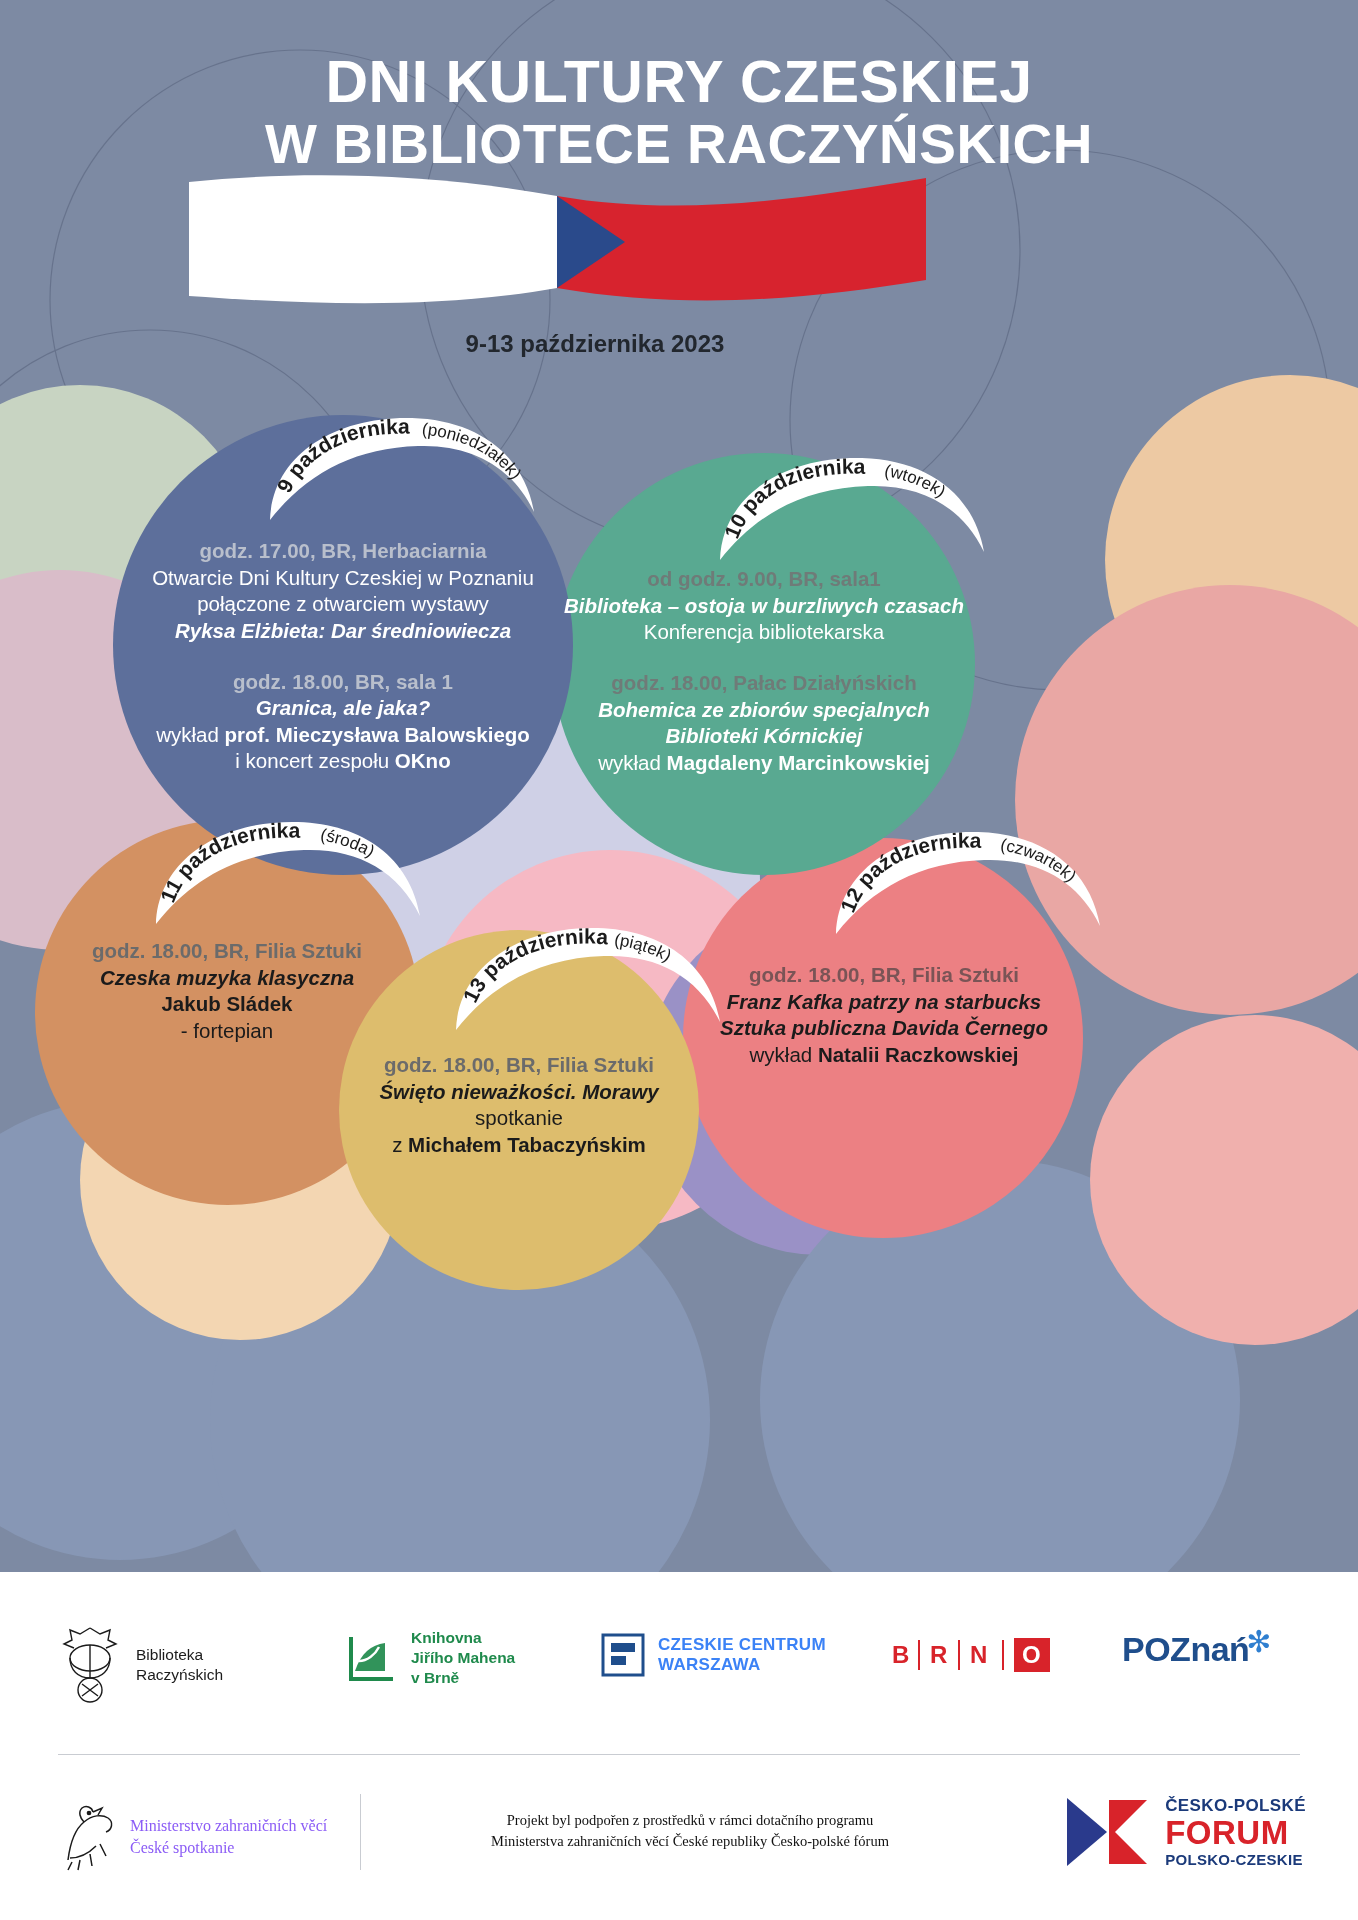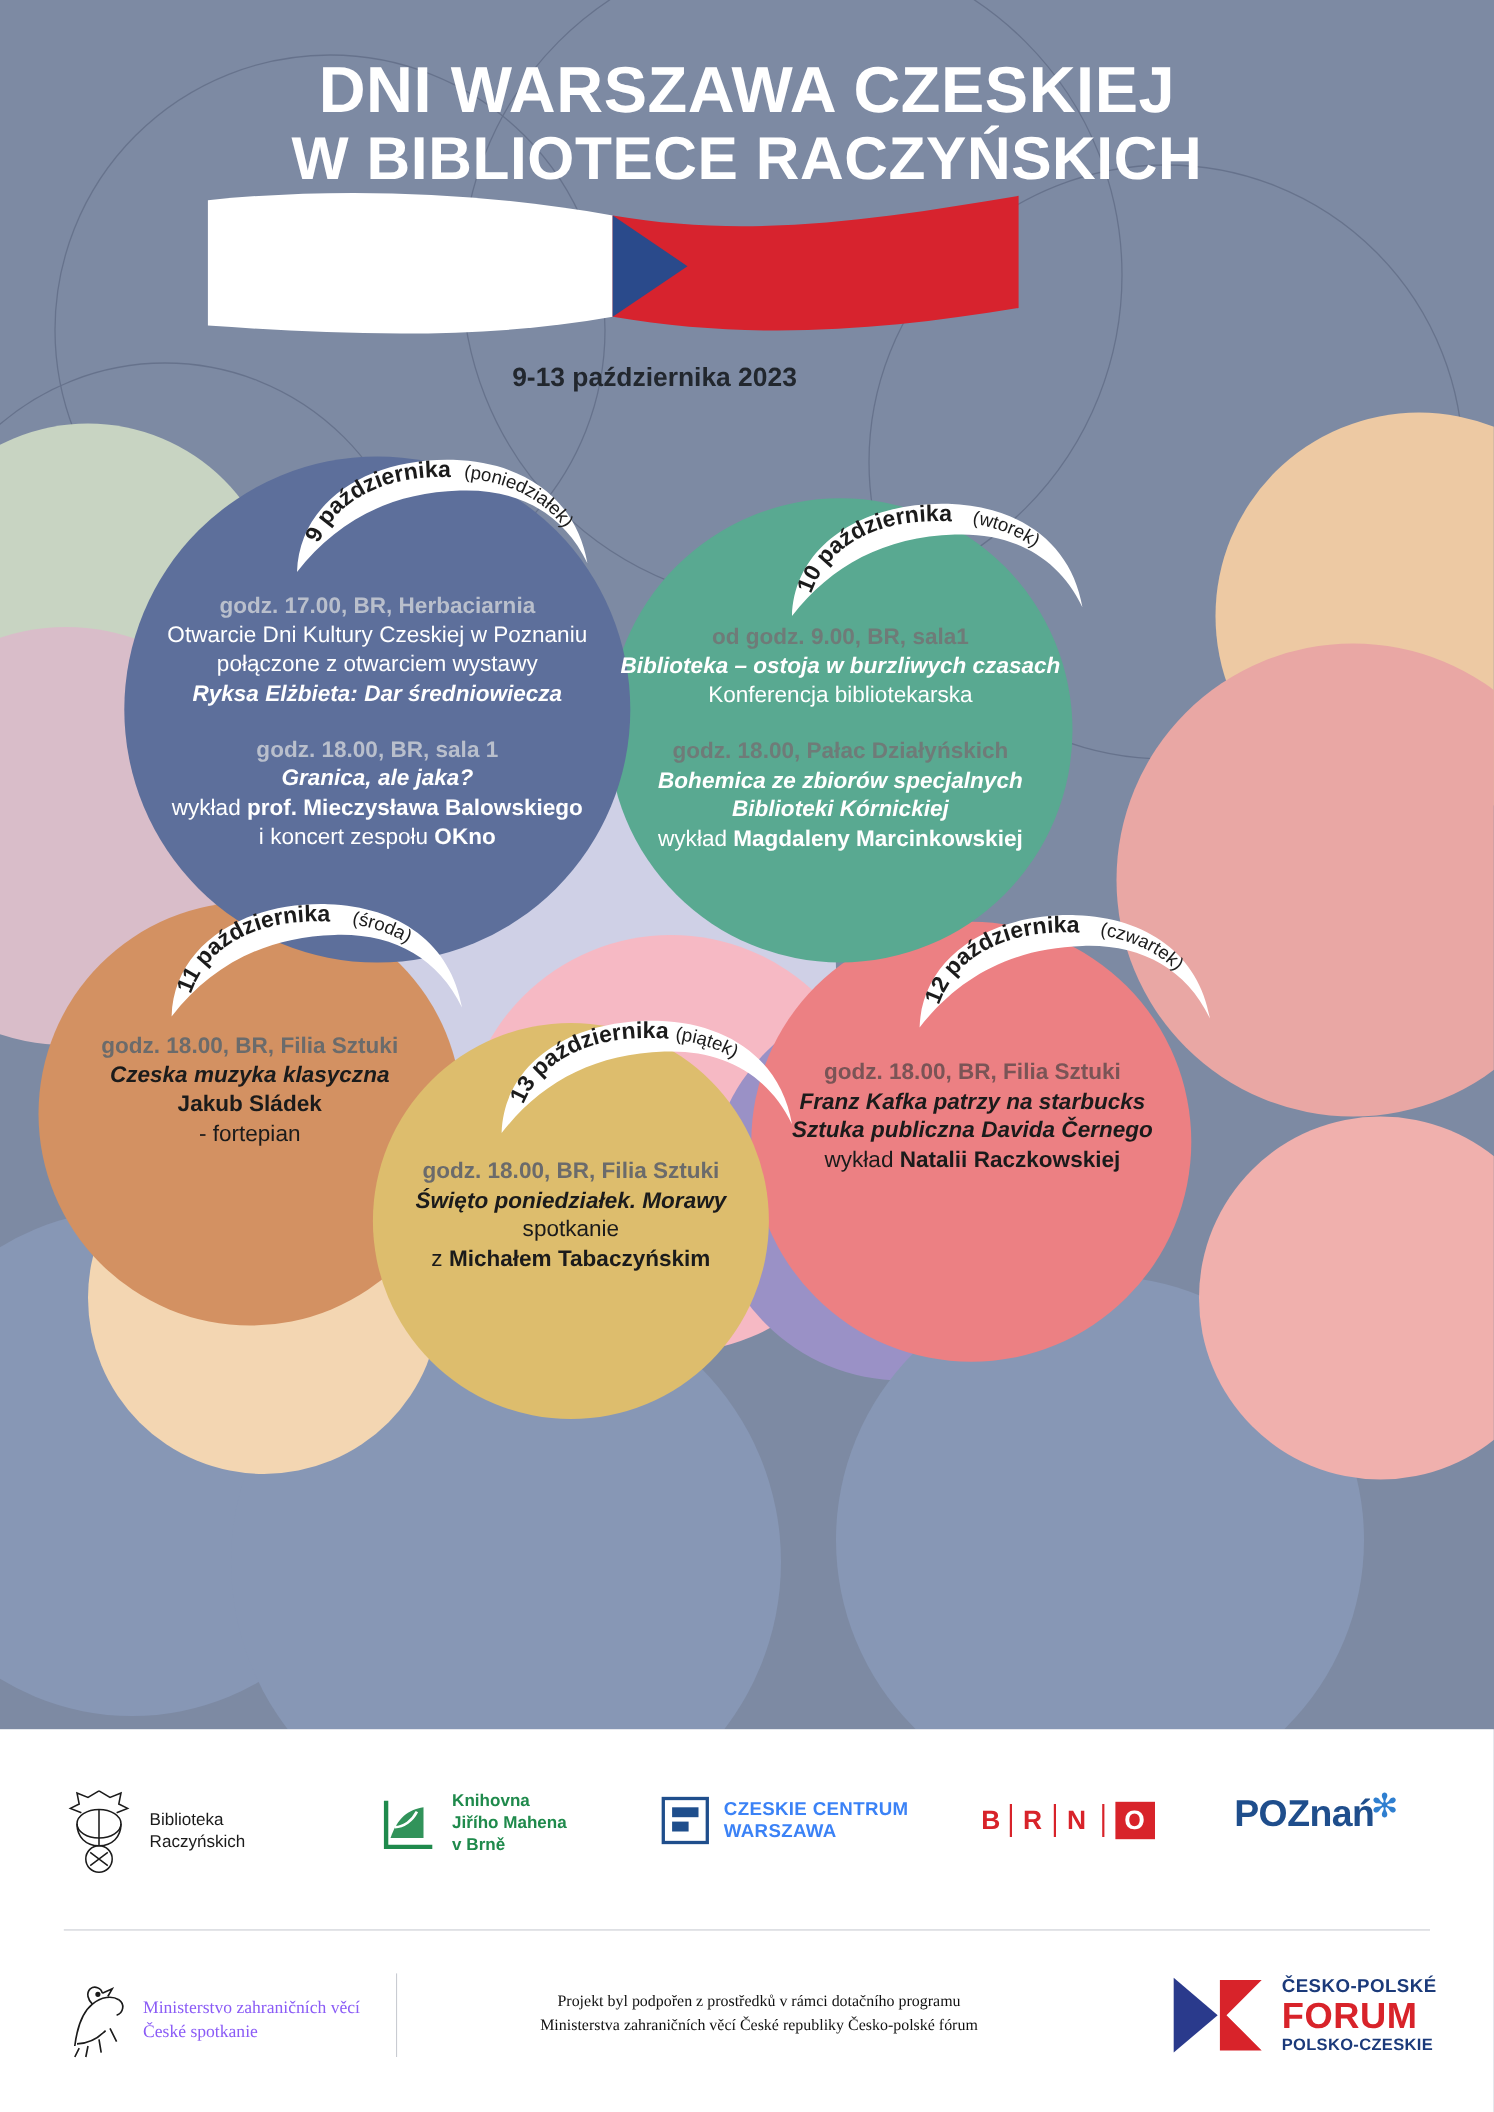--- a/index.html
+++ b/index.html
@@ -120,21 +120,21 @@
         <circle cx="820" cy="1080" r="175" fill="#9a91c6"></circle>
         <circle cx="120" cy="1330" r="230" fill="#8797b5"></circle>
         <circle cx="460" cy="1420" r="250" fill="#8797b5"></circle>
         <circle cx="1000" cy="1400" r="240" fill="#8797b5"></circle>
         <circle cx="240" cy="1180" r="160" fill="#f3d6b2"></circle>
         <circle cx="1255" cy="1180" r="165" fill="#f0b0ad"></circle>
       </g>
     </svg>
 
     <div class="title-wrap">
-      <div class="title-l1">DNI WARSZAWA CZESKIEJ</div>
+      <div class="title-l1">DNI KULTURY CZESKIEJ</div>
       <div class="title-l2">W BIBLIOTECE RACZYŃSKICH</div>
     </div>
 
     <svg class="flag" viewBox="0 0 745 145" preserveAspectRatio="none">
       <path d="M4,14 C120,2 250,6 372,28 L372,120 C250,142 120,136 4,128 Z" fill="#ffffff"></path>
       <path d="M372,28 C500,50 620,30 741,10 L741,112 C620,132 500,142 372,120 Z" fill="#d7232e"></path>
       <path d="M372,28 L440,74 L372,120 Z" fill="#2a4a8b"></path>
     </svg>
 
     <div class="daterange">9-13 października 2023</div>
@@ -222,21 +222,21 @@
 
     <div class="ctext t4 pk">
       <div class="ev-head">godz. 18.00, BR, Filia Sztuki</div>
       <div class="ev-ital">Franz Kafka patrzy na starbucks</div>
       <div class="ev-ital">Sztuka publiczna Davida Černego</div>
       <div class="ev-line"><span>wykład </span><span class="ev-bold">Natalii Raczkowskiej</span></div>
     </div>
 
     <div class="ctext t5 dark">
       <div class="ev-head">godz. 18.00, BR, Filia Sztuki</div>
-      <div class="ev-ital">Święto poniedziałek. Morawy</div>
+      <div class="ev-ital">Święto nieważkości. Morawy</div>
       <div class="ev-line">spotkanie</div>
       <div class="ev-line"><span>z </span><span class="ev-bold">Michałem Tabaczyńskim</span></div>
     </div>
 
   </div>
 
   <div class="footer">
 
     <div class="logo-row">
 

